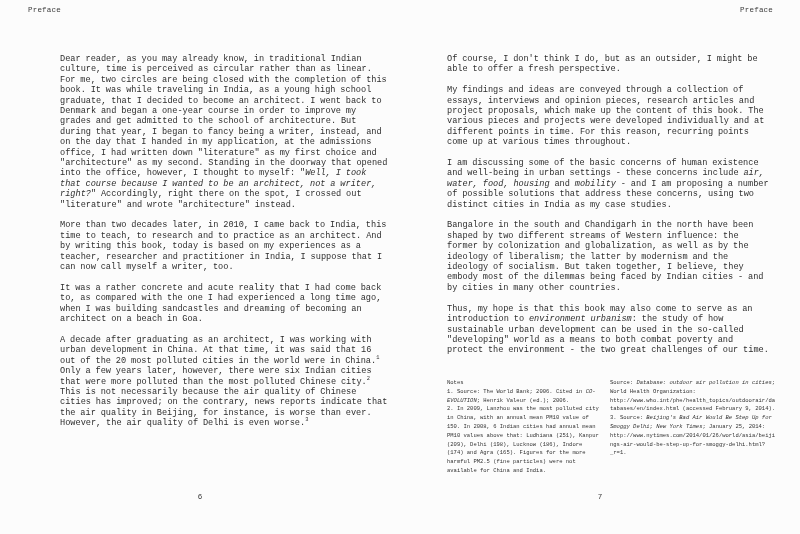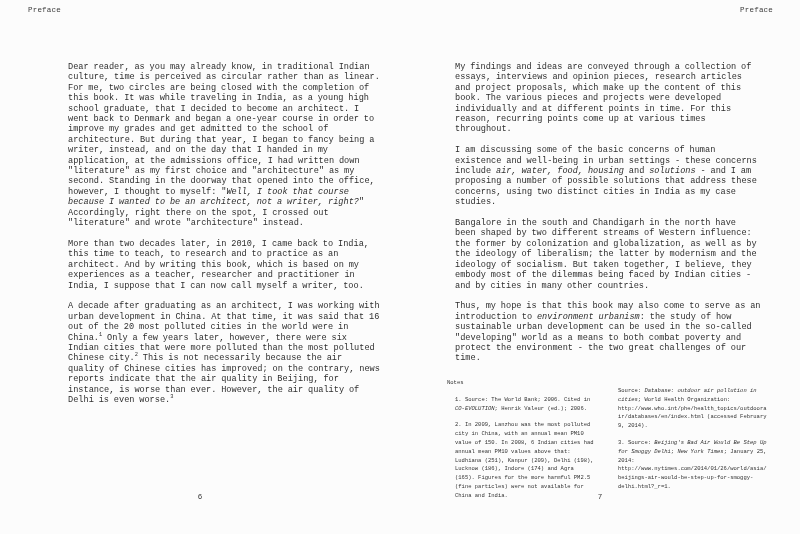--- a/index.html
+++ b/index.html
@@ -35,21 +35,21 @@
   .body-col {
     position: absolute;
     top: 54px;
     font-size: 8.6px;
     line-height: 10.4px;
     text-align: left;
     word-spacing: -0.3px;
   }
   .body-left  { left: 60px;  width: 330px; }
   .body-right { left: 47px;  width: 322px; }
-  p { margin: 8px; }
+  p { margin: 0; }
   .para + .para { margin-top: 10.4px; }
   sup {
     font-size: 0.62em;
     vertical-align: super;
     line-height: 0;
   }
   i { font-style: italic; }
   .notes {
     position: absolute;
     left: 47px;
@@ -78,33 +78,35 @@
 </head>
 <body>
 
 <div class="spread">
 
   <div class="page page-left">
     <div class="running-head head-left">Preface</div>
 
     <div class="body-col body-left">
       <p class="para">Dear reader, as you may already know, in traditional Indian culture, time is perceived as circular rather than as linear. For me, two circles are being closed with the completion of this book. It was while traveling in India, as a young high school graduate, that I decided to become an architect. I went back to Denmark and began a one-year course in order to improve my grades and get admitted to the school of architecture. But during that year, I began to fancy being a writer, instead, and on the day that I handed in my application, at the admissions office, I had written down "literature" as my first choice and "architecture" as my second. Standing in the doorway that opened into the office, however, I thought to myself: "<i>Well, I took that course because I wanted to be an architect, not a writer, right?</i>" Accordingly, right there on the spot, I crossed out "literature" and wrote "architecture" instead.</p>
-      <p class="para">More than two decades later, in 2010, I came back to India, this time to teach, to research and to practice as an architect. And by writing this book, which is based on my experiences as a teacher, researcher and practitioner in India, I suppose that I can now call myself a writer, too.</p>
+      <p class="para">More than two decades later, in 2010, I came back to India, this time to teach, to research and to practice as an architect. And by writing this book, today is based on my experiences as a teacher, researcher and practitioner in India, I suppose that I can now call myself a writer, too.</p>
+      <p class="para">It was a rather concrete and acute reality that I had come back to, as compared with the one I had experienced a long time ago, when I was building sandcastles and dreaming of becoming an architect on a beach in Goa.</p>
       <p class="para">A decade after graduating as an architect, I was working with urban development in China. At that time, it was said that 16 out of the 20 most polluted cities in the world were in China.<sup>1</sup> Only a few years later, however, there were six Indian cities that were more polluted than the most polluted Chinese city.<sup>2</sup> This is not necessarily because the air quality of Chinese cities has improved; on the contrary, news reports indicate that the air quality in Beijing, for instance, is worse than ever. However, the air quality of Delhi is even worse.<sup>3</sup></p>
     </div>
 
     <div class="page-number">6</div>
   </div>
 
   <div class="page page-right">
     <div class="running-head head-right">Preface</div>
 
     <div class="body-col body-right">
+      <p class="para">Of course, I don't think I do, but as an outsider, I might be able to offer a fresh perspective.</p>
       <p class="para">My findings and ideas are conveyed through a collection of essays, interviews and opinion pieces, research articles and project proposals, which make up the content of this book. The various pieces and projects were developed individually and at different points in time. For this reason, recurring points come up at various times throughout.</p>
-      <p class="para">I am discussing some of the basic concerns of human existence and well-being in urban settings - these concerns include <i>air, water, food, housing</i> and <i>solutions</i> - and I am proposing a number of possible solutions that address these concerns, using two distinct cities in India as my case studies.</p>
+      <p class="para">I am discussing some of the basic concerns of human existence and well-being in urban settings - these concerns include <i>air, water, food, housing</i> and <i>mobility</i> - and I am proposing a number of possible solutions that address these concerns, using two distinct cities in India as my case studies.</p>
       <p class="para">Bangalore in the south and Chandigarh in the north have been shaped by two different streams of Western influence: the former by colonization and globalization, as well as by the ideology of liberalism; the latter by modernism and the ideology of socialism. But taken together, I believe, they embody most of the dilemmas being faced by Indian cities - and by cities in many other countries.</p>
       <p class="para">Thus, my hope is that this book may also come to serve as an introduction to <i>environment urbanism</i>: the study of how sustainable urban development can be used in the so-called "developing" world as a means to both combat poverty and protect the environment - the two great challenges of our time.</p>
     </div>
 
     <div class="notes">
       <div class="notes-col-1">
         <p class="notes-heading">Notes</p>
         <p class="note">1. Source: The World Bank; 2006. Cited in <i>CO-EVOLUTION</i>; Henrik Valeur (ed.); 2006.</p>
         <p class="note">2. In 2009, Lanzhou was the most polluted city in China, with an annual mean PM10 value of 150. In 2008, 6 Indian cities had annual mean PM10 values above that: Ludhiana (251), Kanpur (209), Delhi (198), Lucknow (186), Indore (174) and Agra (165). Figures for the more harmful PM2.5 (fine particles) were not available for China and India.</p>
       </div>

